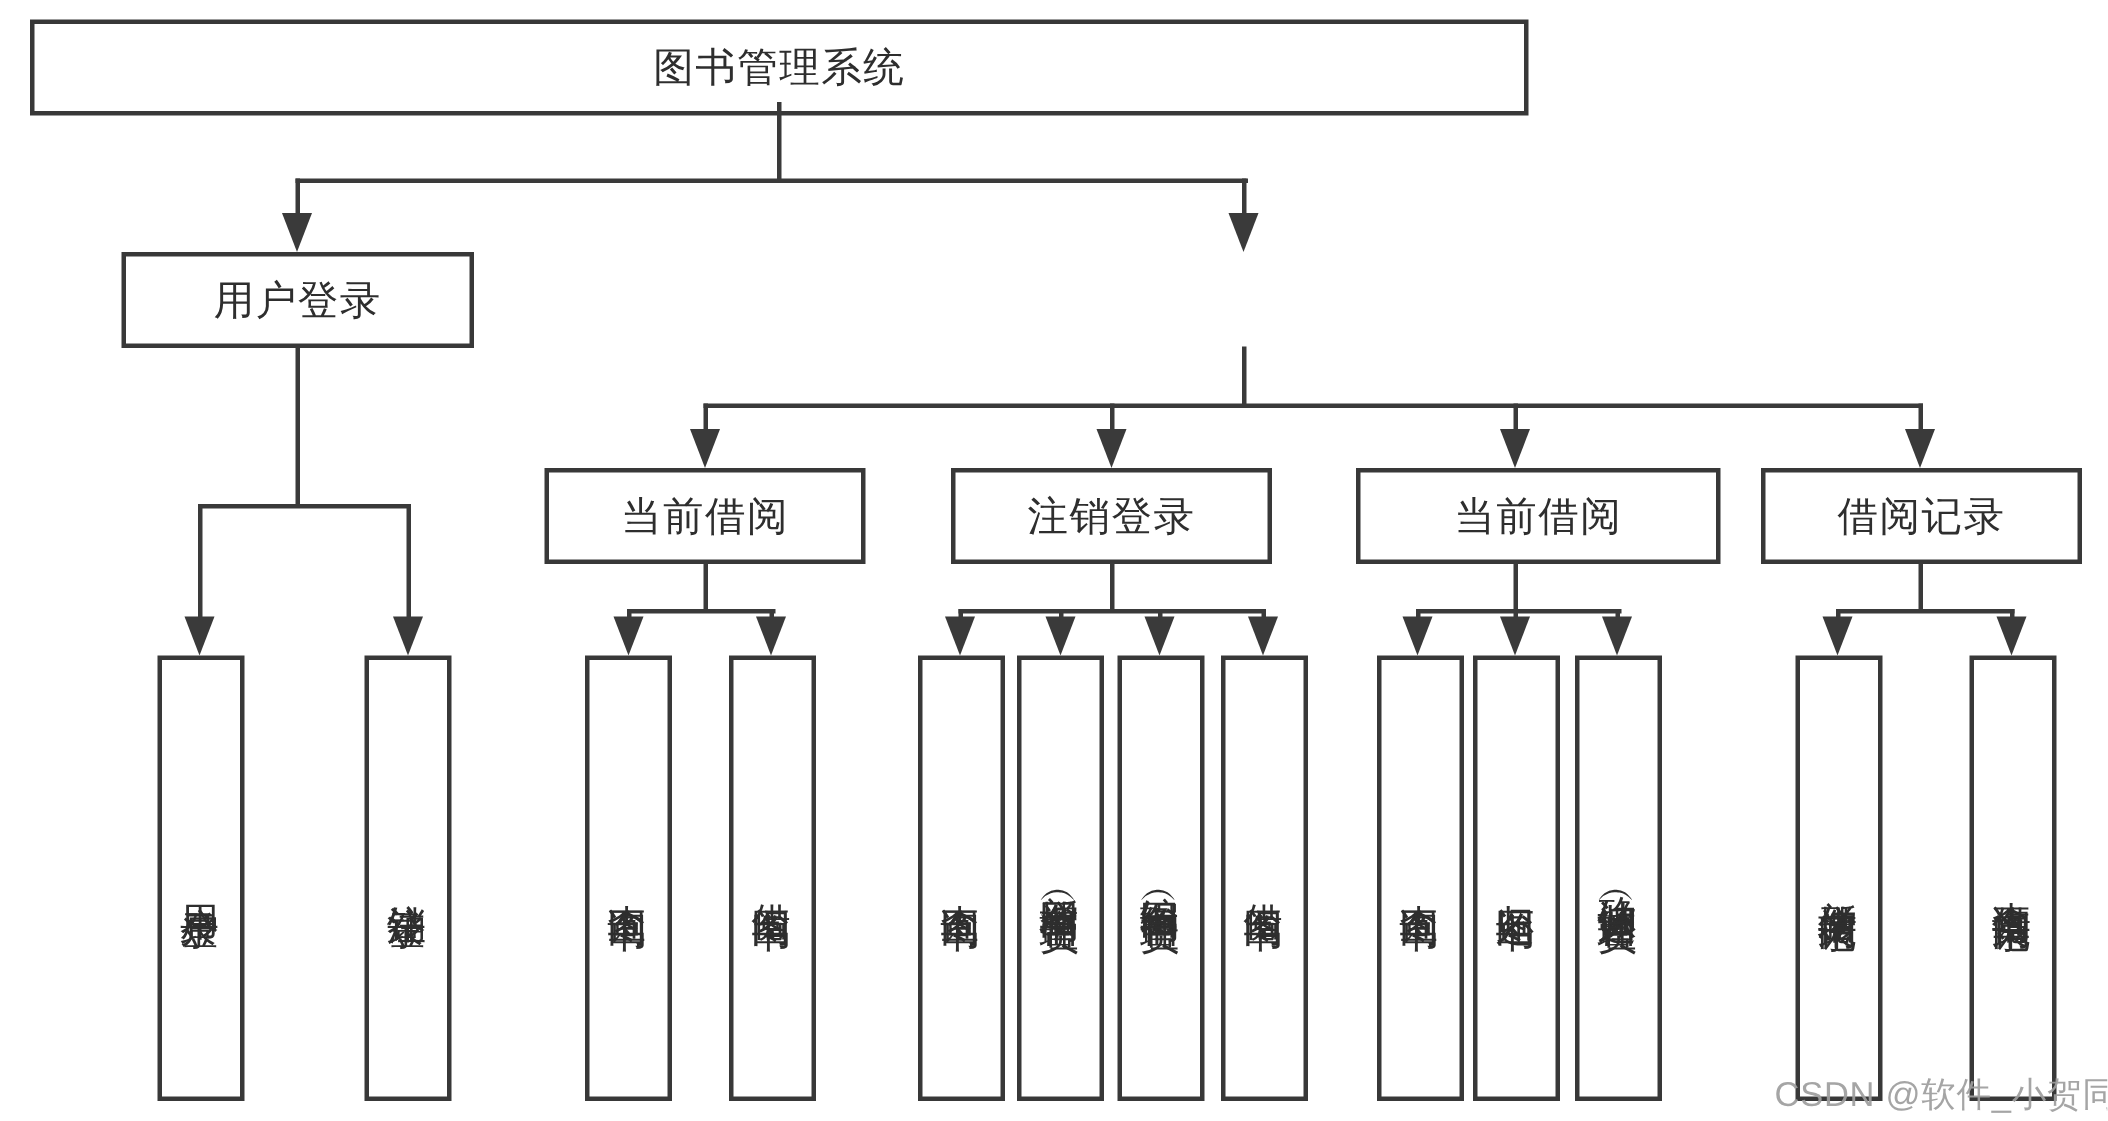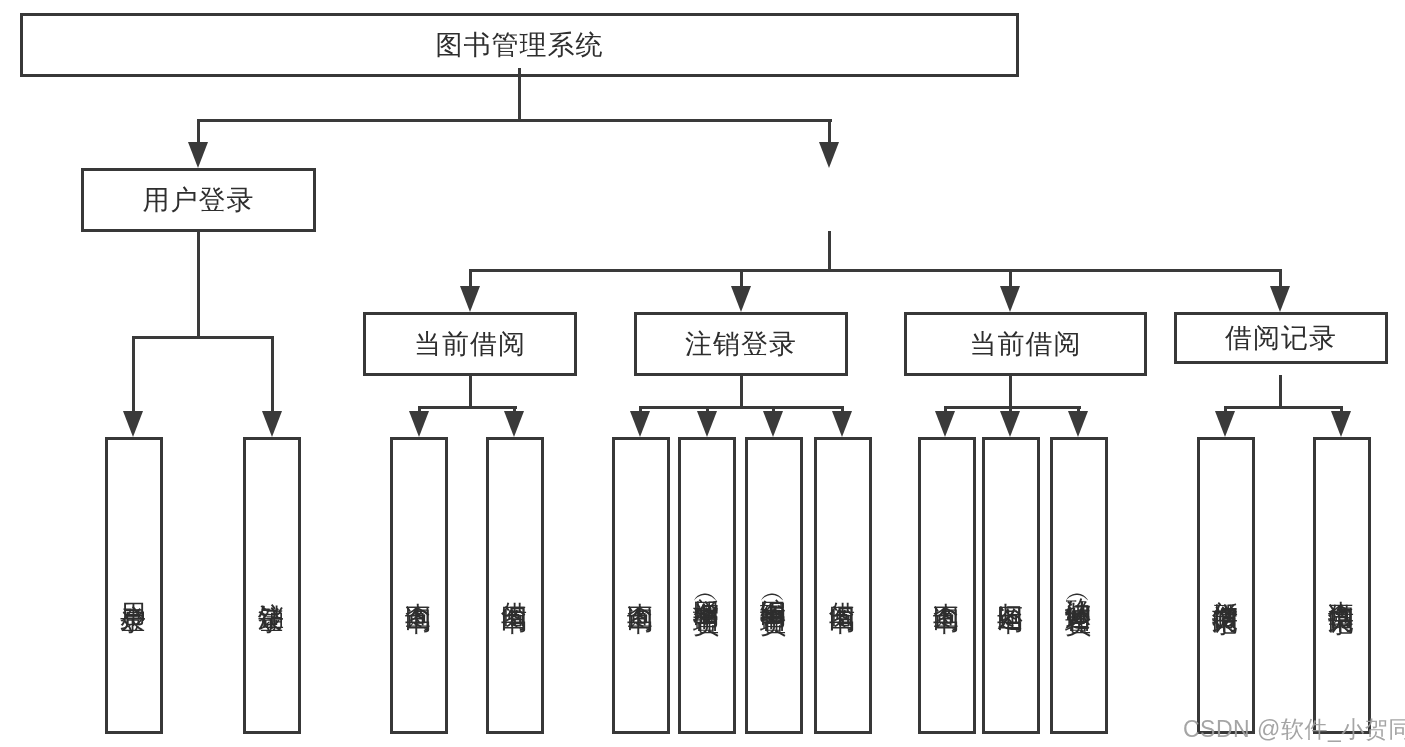--- a/index.html
+++ b/index.html
@@ -66,21 +66,21 @@
 
   <div class="box h" style="left:363px;top:312px;width:214px;height:64px">
     <span class="lbl">当前借阅</span>
   </div>
   <div class="box h" style="left:634px;top:312px;width:214px;height:64px">
     <span class="lbl">注销登录</span>
   </div>
   <div class="box h" style="left:904px;top:312px;width:243px;height:64px">
     <span class="lbl">当前借阅</span>
   </div>
-  <div class="box h" style="left:1174px;top:312px;width:214px;height:52px">
+  <div class="box h" style="left:1174px;top:312px;width:214px;height:64px">
     <span class="lbl">借阅记录</span>
   </div>
 
   <div class="box v" style="left:105px;top:437px;width:58px;height:297px">
     <span class="lbl">用户登录</span>
   </div>
   <div class="box v" style="left:243px;top:437px;width:58px;height:297px">
     <span class="lbl">注销登录</span>
   </div>
   <div class="box v" style="left:390px;top:437px;width:58px;height:297px">

